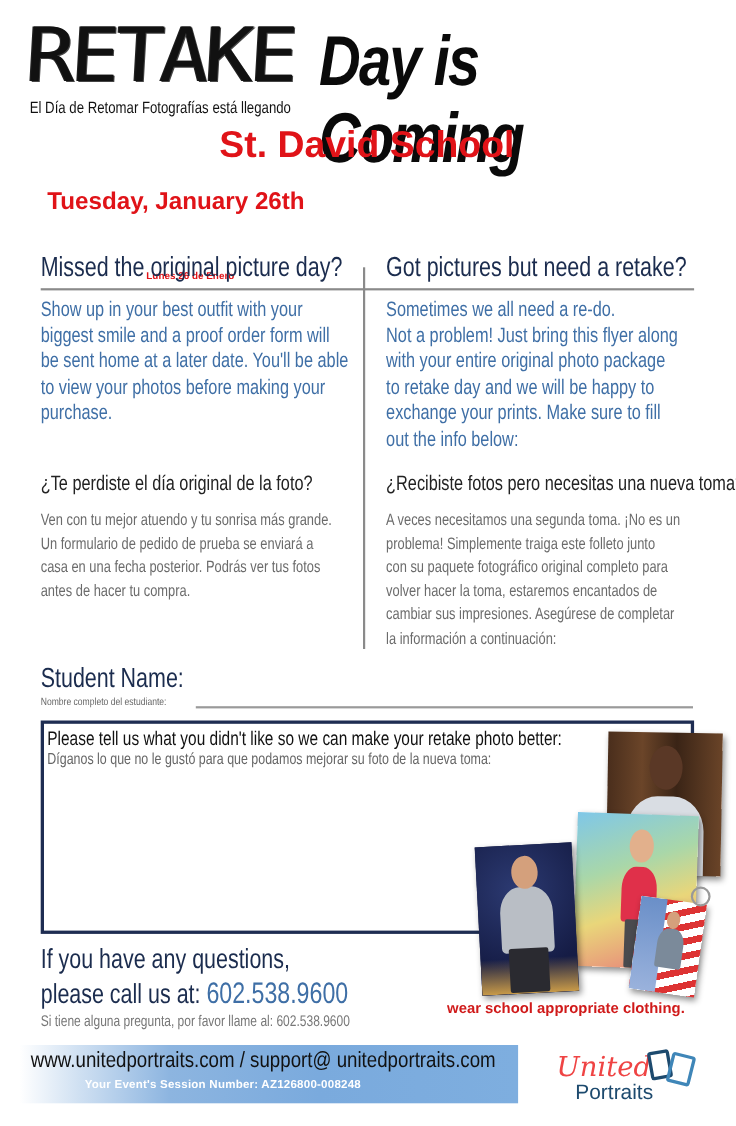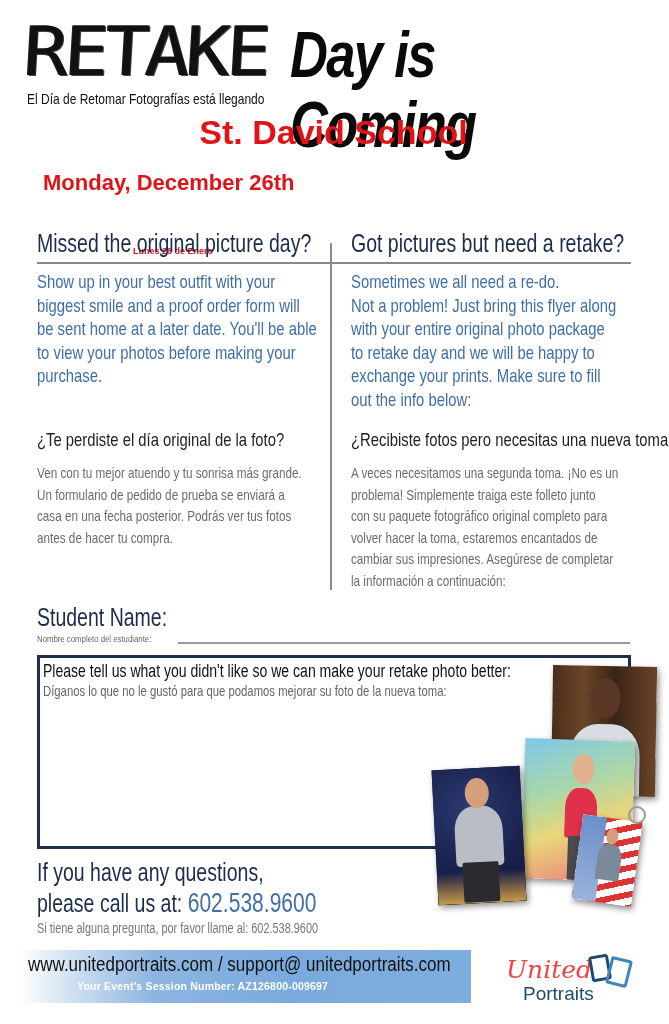--- a/index.html
+++ b/index.html
@@ -187,21 +187,21 @@
       border: 3px solid #3f86b8; border-radius: 3px; transform: rotate(14deg);
     }
   </style>
 </head>
 <body>
 
 <div class="abs retake">RETAKE</div>
 <div class="abs day-coming">Day is Coming</div>
 <div class="abs subtitle-es">El Día de Retomar Fotografías está llegando</div>
 <div class="abs school"><span>St. David School</span></div>
-<div class="abs date">Monday, December 26th</div>
+<div class="abs date">Tuesday, January 26th</div>
 <div class="abs date-es">Lunes 26 de Enero</div>
 
 <div class="abs col-head" style="left:37px; top:228px;">Missed the original picture day?</div>
 <div class="abs head-rule" style="left:37px; top:262px; width:594px;"></div>
 <div class="abs vrule" style="left:330px; top:243px; height:347px;"></div>
 <div class="abs col-body" style="left:37px; top:270px; width:360px;">
   <div>Show up in your best outfit with your</div>
   <div>biggest smile and a proof order form will</div>
   <div>be sent home at a later date. You'll be able</div>
   <div>to view your photos before making your</div>
@@ -261,24 +261,25 @@
   <div class="figure" style="left:20px; top:26px; width:24px; height:36px; background:#7b8a9a;"></div>
   <div class="head" style="left:26px; top:10px; width:12px; height:16px; background:#d4a07c;"></div>
 </div>
 <div class="abs keyring"></div>
 
 <div class="abs q1">If you have any questions,</div>
 <div class="abs q2"><span>please call us at: </span><span class="phone">602.538.9600</span></div>
 <div class="abs q-es">Si tiene alguna pregunta, por favor llame al: 602.538.9600</div>
 
 <div class="abs uniform">
+  <div>wear school appropriate clothing.</div>
 </div>
 
 <div class="abs footer-bar"></div>
 <div class="abs footer-links">
   <a>www.unitedportraits.com</a><span style="white-space:pre;"> / </span><a>support@ unitedportraits.com</a>
 </div>
-<div class="abs session">Your Event's Session Number: AZ126800-009697</div>
+<div class="abs session">Your Event's Session Number: AZ126800-008248</div>
 
 <div class="abs logo-united">United</div>
 <div class="abs logo-frame1"></div>
 <div class="abs logo-frame2"></div>
 <div class="abs logo-portraits">Portraits</div>
 
 </body></html>

